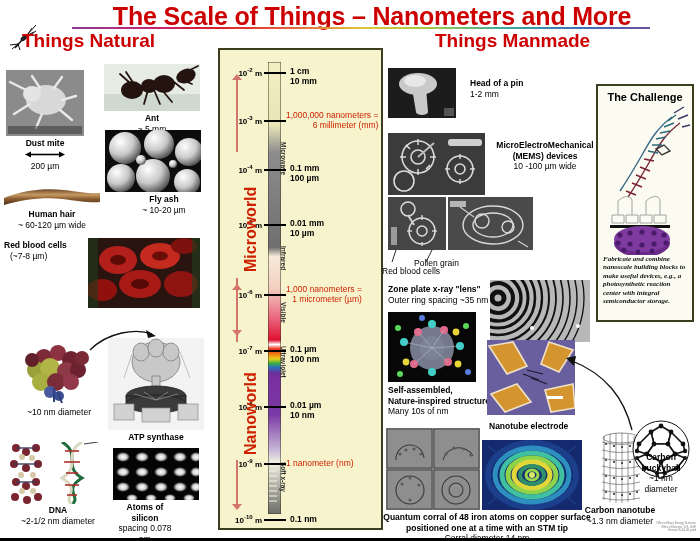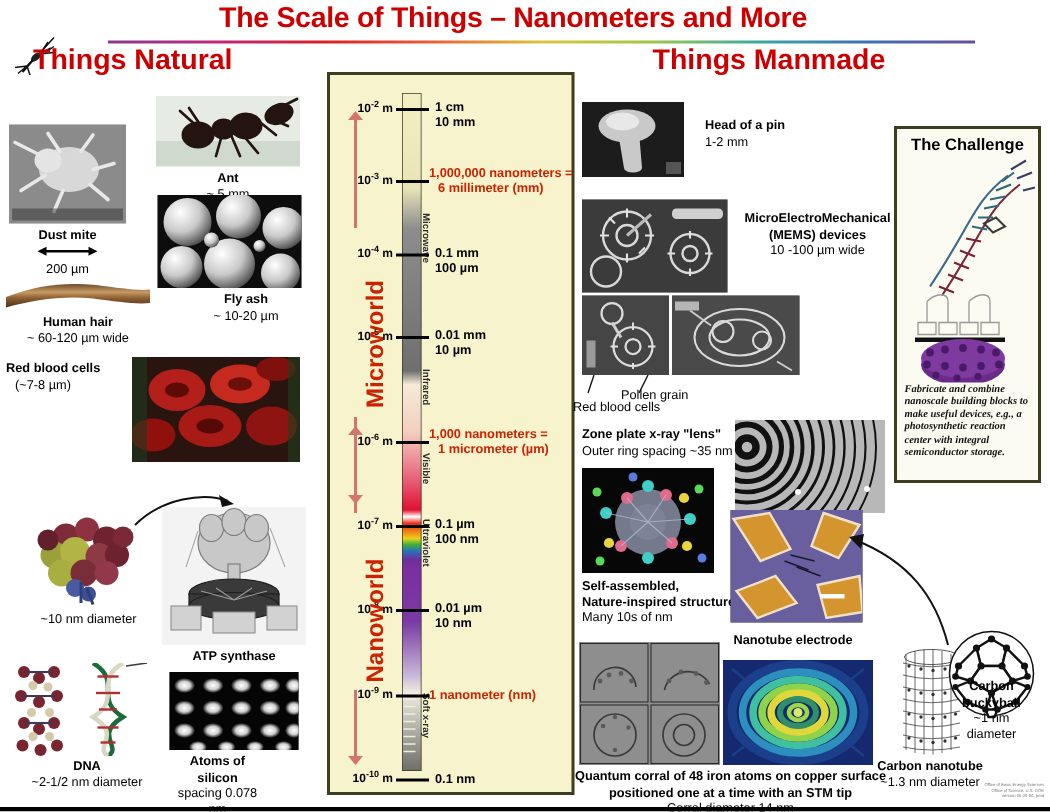--- a/index.html
+++ b/index.html
@@ -1,39 +1,39 @@
 <!DOCTYPE html>
 <html><head>
 <meta charset="utf-8">
 <style>
   html,body{margin:0;padding:0;background:#fff;}
   body{width:700px;height:541px;overflow:hidden;font-family:"Liberation Sans",sans-serif;}
   #poster{position:relative;width:700px;height:541px;background:#ffffff;border-bottom:3px solid #000;box-sizing:border-box;}
 
   
-  .title{position:absolute;left:52px;top:2px;width:580px;text-align:center;
-    font-size:19px;font-weight:bold;color:#cc0000;letter-spacing:-0.2px;
+  .title{position:absolute;left:82px;top:2px;width:580px;text-align:center;
+    font-size:25px;font-weight:bold;color:#cc0000;letter-spacing:-0.2px;
     font-family:"Liberation Sans",sans-serif;}
   .rainbow-rule{position:absolute;left:72px;top:27px;width:578px;height:2px;
     background:linear-gradient(to right,#8a3b8f,#c0267a,#d81f26,#e8603a,#ddc43a,#9fc64a,#3aa9a0,#3f6fb5,#6a4fa0);}
 
   .hdr-natural{position:absolute;left:22px;top:30px;font-size:19px;font-weight:bold;color:#cc0000;}
   .hdr-manmade{position:absolute;left:435px;top:30px;font-size:19px;font-weight:bold;color:#cc0000;}
 
   
   .mosquito{position:absolute;left:6px;top:22px;width:40px;height:30px;}
 
   
   #scalepanel{position:absolute;left:218px;top:48px;width:165px;height:482px;
     background:#f7f3cd;border:2px solid #3d3d1f;box-sizing:border-box;}
   .specbar{position:absolute;left:48px;top:12px;width:13px;height:452px;}
   .tick{position:absolute;left:44px;width:22px;height:2px;background:#000;}
   .explabel{position:absolute;left:-2px;width:44px;text-align:right;font-size:8px;font-weight:bold;color:#000;}
   .vallabel{position:absolute;left:70px;font-size:8.5px;font-weight:bold;color:#000;line-height:10px;white-space:nowrap;}
-  .redlabel{position:absolute;left:66px;font-size:8.5px;font-weight:bold;color:#cc2200;line-height:10px;white-space:nowrap;}
+  .redlabel{position:absolute;left:66px;font-size:8.5px;font-weight:normal;color:#cc2200;line-height:10px;white-space:nowrap;text-align:right;}
   .bandlabel{position:absolute;left:60px;font-size:6.5px;font-weight:bold;color:#2a2a2a;
     writing-mode:vertical-rl;text-orientation:mixed;letter-spacing:0px;}
   .worldlabel{position:absolute;font-size:16px;font-weight:bold;color:#cc2200;
     writing-mode:vertical-rl;transform:rotate(180deg);letter-spacing:0px;}
   .arrowcol{position:absolute;left:16px;width:2px;background:#d4756b;}
   .arrowhead{position:absolute;left:12px;width:0;height:0;border-left:5px solid transparent;border-right:5px solid transparent;}
 
   
   .item{position:absolute;}
   .cap{font-size:8.5px;color:#000;line-height:10.5px;text-align:center;}
@@ -168,21 +168,21 @@
     <div class="arrowhead" style="top:24px;border-bottom:6px solid #d4756b;"></div>
     <div class="arrowcol" style="top:228px;height:52px;"></div>
     <div class="arrowhead" style="top:280px;border-top:6px solid #d4756b;"></div>
 
     <div class="arrowcol" style="top:240px;height:52px;"></div>
     <div class="arrowhead" style="top:234px;border-bottom:6px solid #d4756b;"></div>
     <div class="arrowcol" style="top:410px;height:44px;"></div>
     <div class="arrowhead" style="top:454px;border-top:6px solid #d4756b;"></div>
   </div>
 
-  <div class="item" style="left:6px;top:83px;width:78px;">
+  <div class="item" style="left:6px;top:70px;width:78px;">
     <div class="ph" style="position:relative;width:78px;height:66px;background:#8e8e8e;">
       <svg width="78" height="66" viewBox="0 0 78 66">
         <rect width="78" height="66" fill="#8b8b8b"></rect>
         <ellipse cx="40" cy="30" rx="20" ry="15" fill="#d8d8d8"></ellipse>
         <ellipse cx="26" cy="24" rx="9" ry="8" fill="#e4e4e4"></ellipse>
         <g stroke="#e8e8e8" stroke-width="2.4" fill="none" stroke-linecap="round">
           <path d="M34 18 L26 6"></path>
             <path d="M48 18 L56 7"></path>
           <path d="M56 30 L70 26"></path>
             <path d="M54 40 L66 50"></path>

